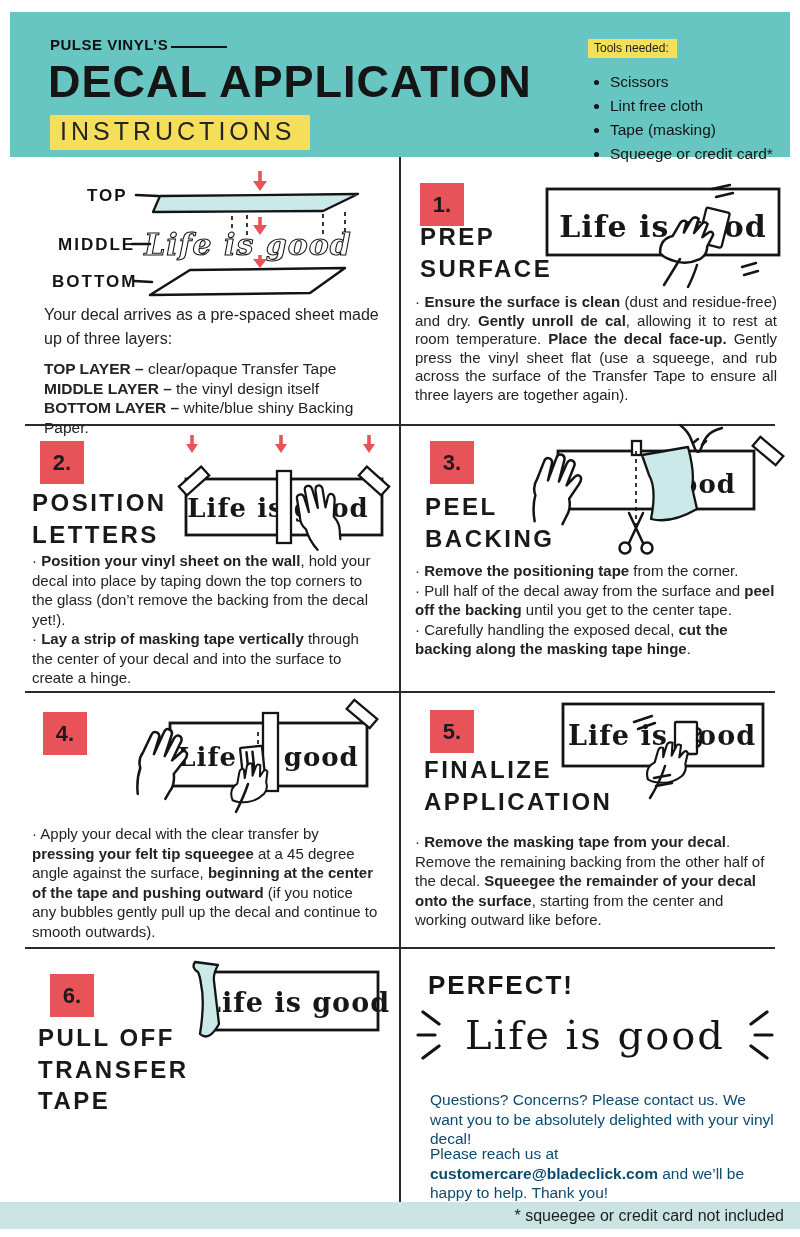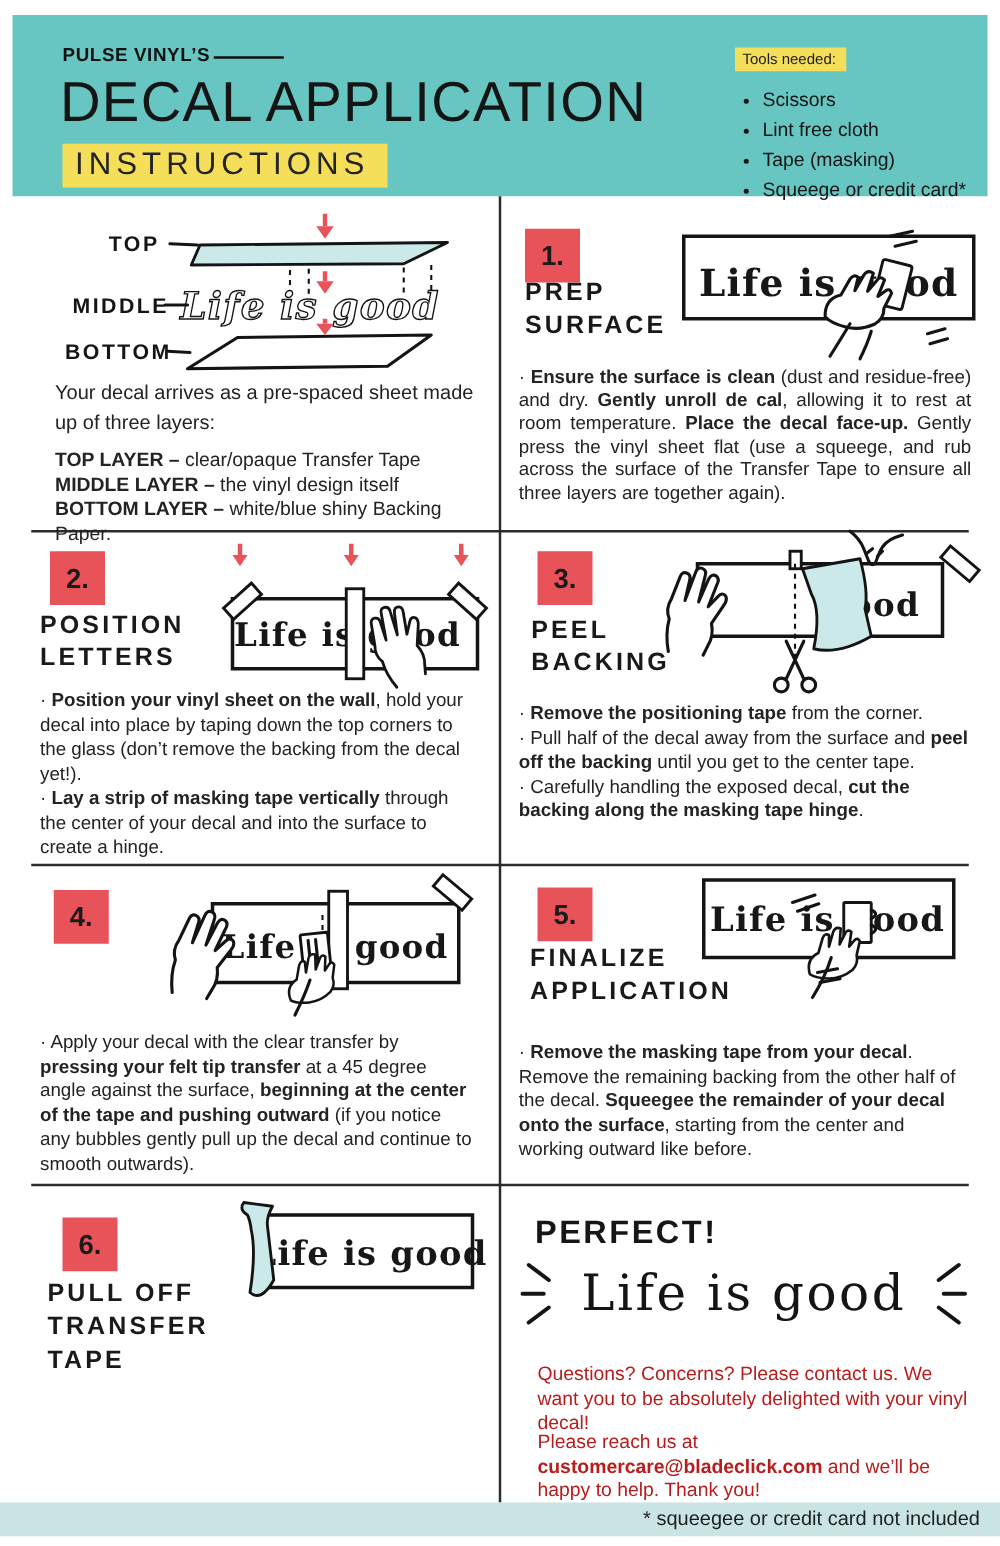--- a/index.html
+++ b/index.html
@@ -10,36 +10,36 @@
   html,body{background:#fff;}
   .page{position:relative;width:800px;height:1237px;background:#fff;overflow:hidden;
         font-family:"Liberation Sans",sans-serif;color:var(--body);}
   svg{overflow:visible;display:block;}
   b{font-weight:700;text-align:center;}
 
   
   .header{position:absolute;left:10px;top:12px;width:780px;height:145px;background:var(--teal);}
   .brand{position:absolute;left:40px;top:24px;font-size:15px;font-weight:700;letter-spacing:.5px;color:#111;}
   .brand-line{display:inline-block;width:56px;height:2px;background:#111;margin-left:3px;transform:translateY(-2px);}
-  .big-title{position:absolute;left:38px;top:44px;font-size:45px;font-weight:400;letter-spacing:1px;color:#151515;text-align:right;}
+  .big-title{position:absolute;left:38px;top:44px;font-size:45px;font-weight:700;letter-spacing:1px;color:#151515;text-align:right;}
   .instr-chip{position:absolute;left:40px;top:103px;background:var(--yellow);color:#242424;
               font-size:25px;letter-spacing:4px;padding:2px 14px 4px 10px;}
   .tools{position:absolute;left:578px;top:26px;width:200px;}
   .tools-chip{display:inline-block;background:var(--yellow);color:#1d1d1d;font-size:12px;padding:2px 8px 3px 6px;}
   .tools-list{margin:12px 0 4px 22px;font-size:15.5px;line-height:1.55;color:#141414;}
 
   
   .vline{position:absolute;left:399px;top:157px;width:2px;height:1045px;background:var(--line);}
   .hline{position:absolute;left:25px;width:750px;height:2px;background:var(--line);}
 
   
   .cell{position:absolute;width:390px;}
   .badge{position:absolute;width:44px;height:43px;background:var(--red);display:flex;
          align-items:center;justify-content:center;font-size:22px;font-weight:700;color:#1b1b1b;}
-  .step-title{position:absolute;font-size:20px;font-weight:700;letter-spacing:2.5px;line-height:1.32;
+  .step-title{position:absolute;font-size:24px;font-weight:700;letter-spacing:2.5px;line-height:1.32;
               white-space:pre-line;color:#191919;}
   .step-body{position:absolute;font-size:15px;line-height:19.5px;color:#232323;white-space:pre-line;}
   .just{text-align:justify;line-height:18.6px;}
   .art{position:absolute;}
   .decal-rect{fill:#fff;stroke:#141414;stroke-width:2.8;}
   .decal-text{font-family:"DejaVu Serif",serif;font-weight:700;fill:#171717;letter-spacing:1px;}
   .sketch{stroke:#141414;stroke-width:2.5;stroke-linecap:round;stroke-linejoin:round;fill:none;}
   .sketch-fill{stroke:#141414;stroke-width:2.5;stroke-linecap:round;stroke-linejoin:round;fill:#fff;}
   .tape{fill:#fff;stroke:#141414;stroke-width:2.3;}
   .teal-fill{fill:var(--light-teal);stroke:#141414;stroke-width:2.3;stroke-linejoin:round;}
@@ -52,21 +52,21 @@
   .intro-lead{position:absolute;left:34px;top:146px;width:344px;font-size:16px;line-height:24px;color:#232323;}
   .intro-layers{position:absolute;left:34px;top:202px;width:350px;font-size:15.5px;line-height:19.5px;
                 white-space:pre-line;color:#232323;}
 
   
   .perfect-title{position:absolute;left:28px;top:22px;font-size:26px;font-weight:700;letter-spacing:2px;color:#161616;}
   .perfect-art{position:absolute;left:0;top:56px;width:390px;display:flex;align-items:center;justify-content:center;gap:16px;}
   .perfect-decal{font-family:"DejaVu Serif",serif;font-size:40px;letter-spacing:2px;color:#141414;font-weight:400;}
   .spark{stroke:#141414;stroke-width:3.2;stroke-linecap:round;fill:none;}
   .flip{transform:scaleX(-1);}
-  .perfect-p{position:absolute;left:30px;width:346px;font-size:15.5px;line-height:19.5px;color:#b91c1c;}
+  .perfect-p{position:absolute;left:30px;width:346px;font-size:15.5px;line-height:19.5px;color:#0c4a6e;}
 
   
   .footer-strip{position:absolute;left:0;top:1202px;width:800px;height:27px;background:var(--footer-teal);
                 font-size:16px;color:#1e1e1e;text-align:right;line-height:27px;padding-right:16px;}
 </style>
 </head>
 <body>
 
 <div class="page">
 
@@ -215,21 +215,21 @@
       </g>
       <g transform="translate(116,40) rotate(-6)">
         <rect class="tape" x="0" y="0" width="22" height="30" rx="1"></rect>
         <path class="sketch" d="M6 5 V25 M12 5 V25" stroke-width="1.8"></path>
         <g transform="translate(8,16) scale(0.8)">
           <path class="sketch-fill" d="M-26 44 Q-30 30 -18 24 L-14 10 Q-12 5 -8 7 L-8 18 L-4 4 Q-2 -1 3 1 L2 16 L7 6 Q9 1 13 4 L11 18 L16 12 Q19 9 21 13 L18 26 Q20 34 14 40 Q4 48 -8 48 Q-20 48 -26 44 Z"></path>
         </g>
       </g>
       <path class="sketch" d="M112 104 Q120 88 124 76"></path>
     </svg>
-    <p class="step-body" style="left:22px;top:132px;width:348px">· Apply your decal with the clear transfer by <b>pressing your felt tip transfer</b> at a 45 degree angle against the surface, <b>beginning at the center of the tape and pushing outward</b> (if you notice any bubbles gently pull up the decal and continue to smooth outwards).</p>
+    <p class="step-body" style="left:22px;top:132px;width:348px">· Apply your decal with the clear transfer by <b>pressing your felt tip squeegee</b> at a 45 degree angle against the surface, <b>beginning at the center of the tape and pushing outward</b> (if you notice any bubbles gently pull up the decal and continue to smooth outwards).</p>
   </div>
 
   <div class="cell" style="left:400px;top:692px;height:256px">
     <div class="badge" style="left:30px;top:18px">5.</div>
     <div class="step-title" style="left:24px;top:62px">FINALIZE
 APPLICATION</div>
     <svg class="art" style="left:158px;top:8px" width="210" height="100" viewBox="0 0 210 100">
       <rect class="decal-rect" x="5" y="4" width="200" height="62"></rect>
       <text class="decal-text" x="104" y="45" font-size="27" text-anchor="middle">Life is good</text>
       <path class="sketch" d="M76 22 L94 16 M80 29 L97 23" stroke-width="2.3"></path>

